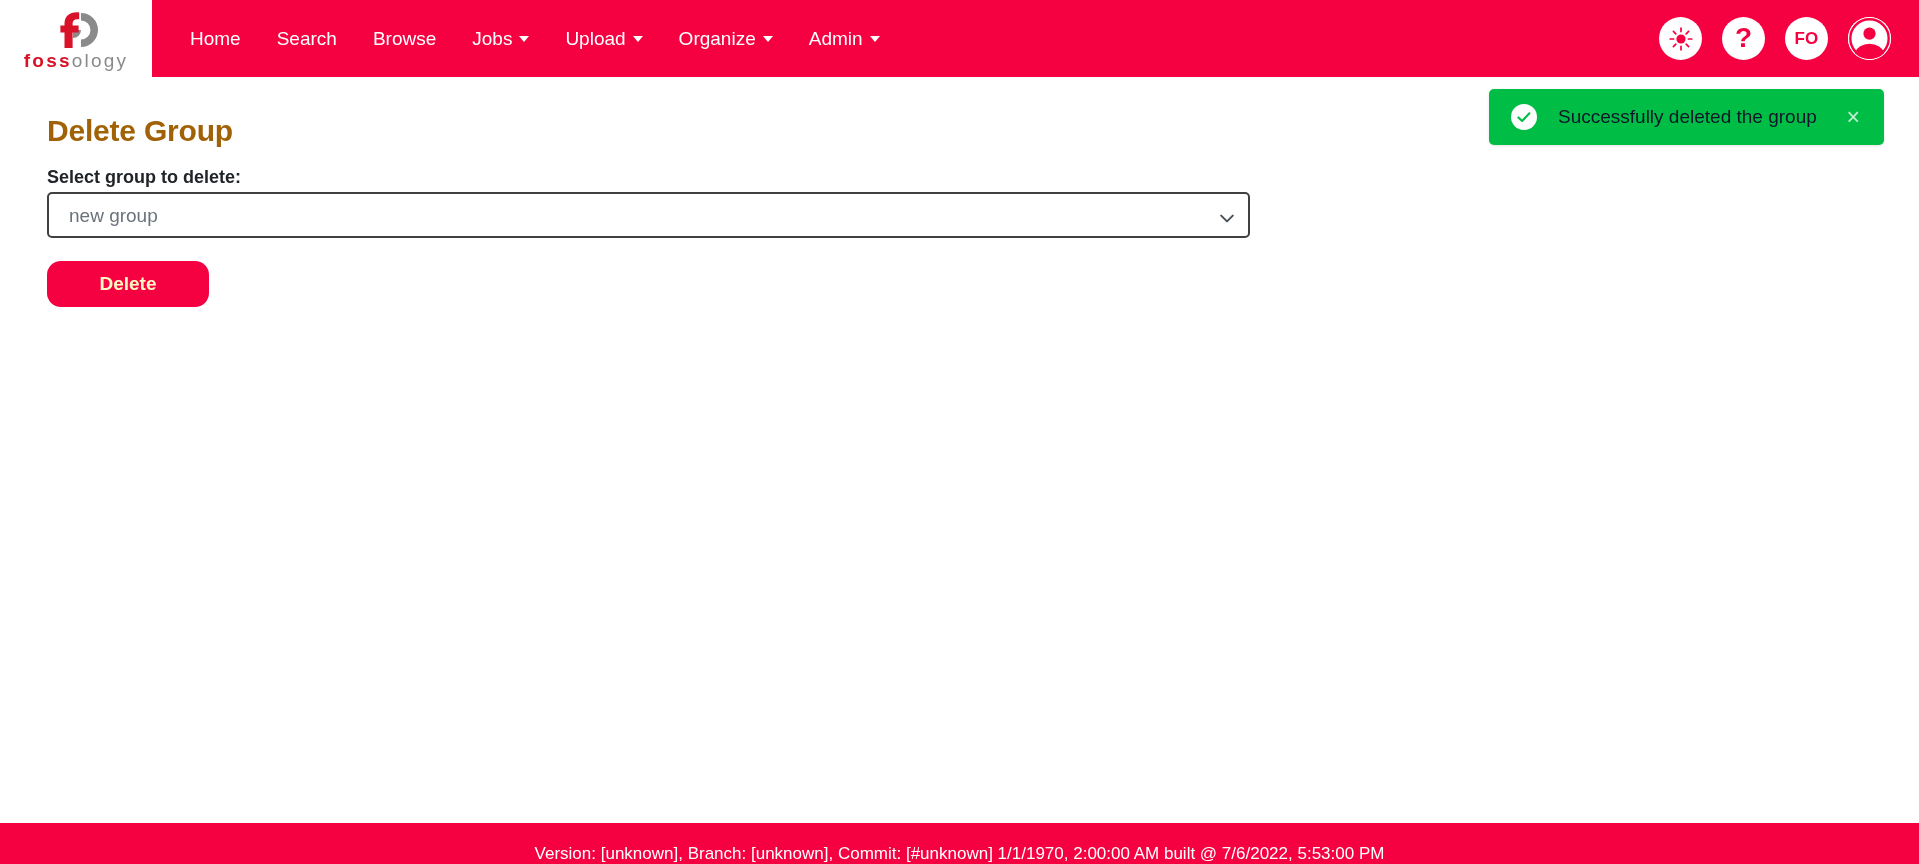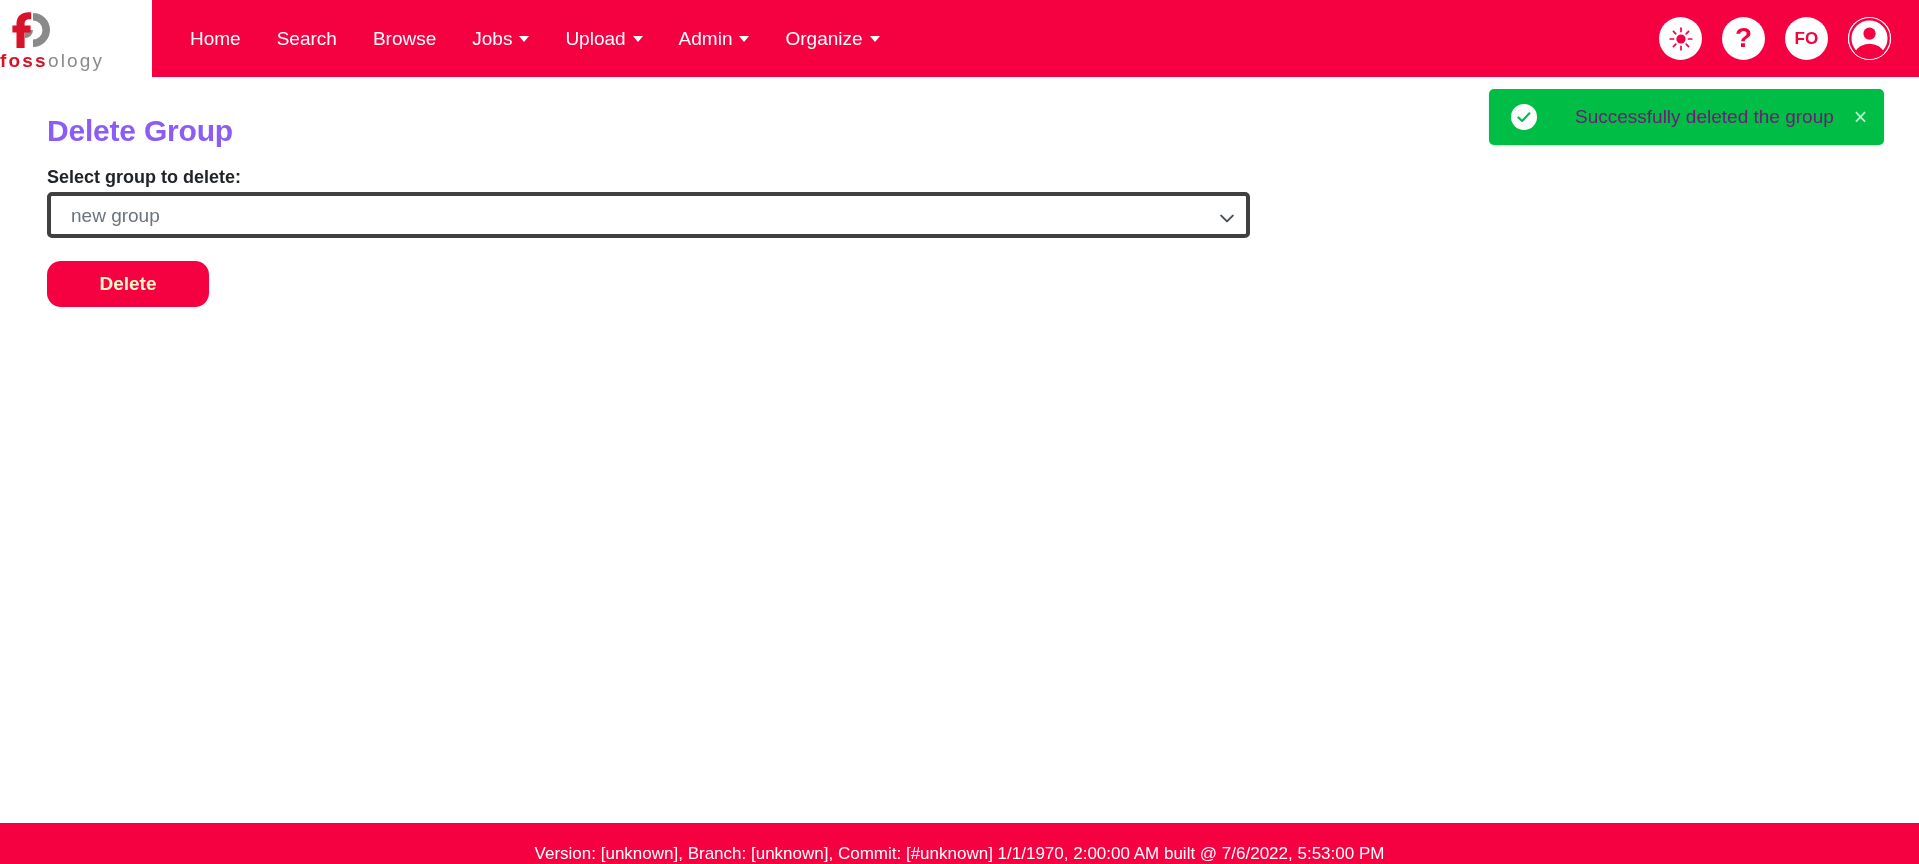--- a/index.html
+++ b/index.html
@@ -27,20 +27,21 @@
     display: flex;
     align-items: center;
   }
   .brand {
     width: 152px;
     height: 77px;
     background: #ffffff;
     flex: 0 0 152px;
     display: flex;
     flex-direction: column;
+    align-items: center;
     justify-content: center;
     padding-top: 2px;
   }
   .brand-mark {
     width: 56px;
     height: 40px;
     position: relative;
     margin-bottom: 1px;
   }
   .brand-word {
@@ -128,65 +129,65 @@
   .toast-icon {
     width: 26px; height: 26px;
     border-radius: 50%;
     background: #ffffff;
     display: flex;
     align-items: center;
     justify-content: center;
     flex: 0 0 26px;
   }
   .toast-msg {
-    color: #701a75;
-    font-size: 19px;
-    margin-left: 38px;
+    color: #0f172a;
+    font-size: 19px;
+    margin-left: 21px;
     white-space: nowrap;
     text-align: right;
   }
   .toast-close {
     margin-left: auto;
     color: rgba(255,255,255,0.75);
     font-size: 23px;
     line-height: 1;
     padding: 10px 20px;
     cursor: pointer;
     font-weight: 300;
   }
 
   
   .page-title {
     position: absolute;
     top: 94px;
     left: 47px;
     font-size: 30px;
     font-weight: 700;
-    color: #8b5cf6;
+    color: #a16207;
     letter-spacing: -0.2px;
   }
   .form-label {
     position: absolute;
     top: 167px;
     left: 47px;
     font-size: 18px;
     font-weight: 700;
     color: #212529;
   }
   .select-wrap {
     position: absolute;
     top: 192px;
     left: 47px;
     width: 1203px;
     height: 46px;
   }
   .select-box {
     width: 100%;
     height: 46px;
-    border: 4px solid #404040;
+    border: 2px solid #404040;
     border-radius: 5px;
     background: #ffffff;
     color: #6a737d;
     font-size: 19px;
     font-family: "Liberation Sans", sans-serif;
     padding: 0 36px 0 20px;
     appearance: none;
     -webkit-appearance: none;
     outline: none;
     cursor: pointer;
@@ -264,25 +265,25 @@
       </a>
       <a class="nav-item">
         <span>Jobs</span>
         <span class="caret"></span>
       </a>
       <a class="nav-item">
         <span>Upload</span>
         <span class="caret"></span>
       </a>
       <a class="nav-item">
+        <span>Organize</span>
+        <span class="caret"></span>
+      </a>
+      <a class="nav-item">
         <span>Admin</span>
-        <span class="caret"></span>
-      </a>
-      <a class="nav-item">
-        <span>Organize</span>
         <span class="caret"></span>
       </a>
     </div>
 
     <div class="nav-right">
 
       <div class="circ-btn">
         <svg width="26" height="26" viewBox="0 0 26 26" aria-hidden="true">
           <circle cx="13" cy="13" r="4.6" fill="#F50040"></circle>
           <g stroke="#F50040" stroke-width="1.7" stroke-linecap="round">

